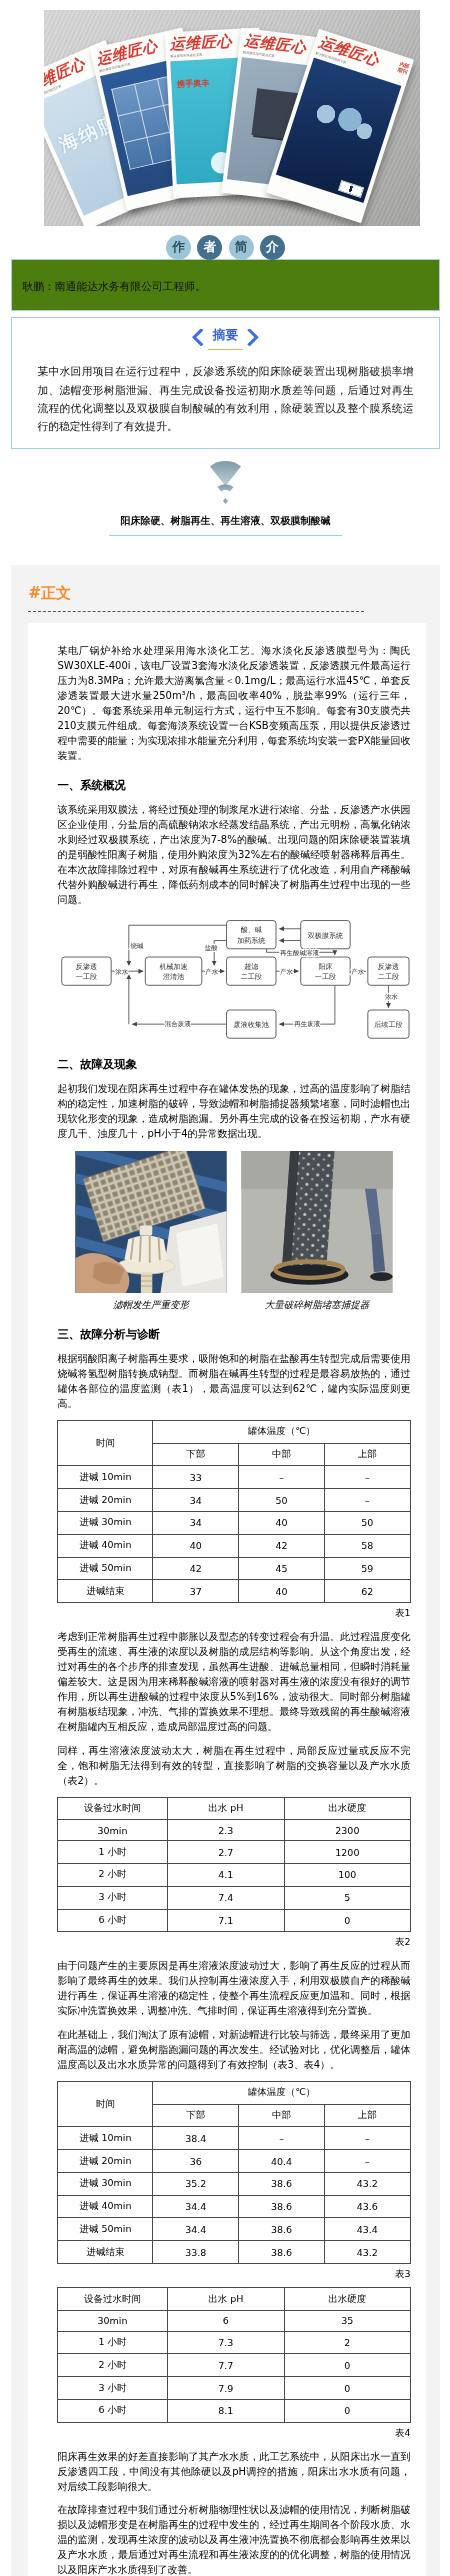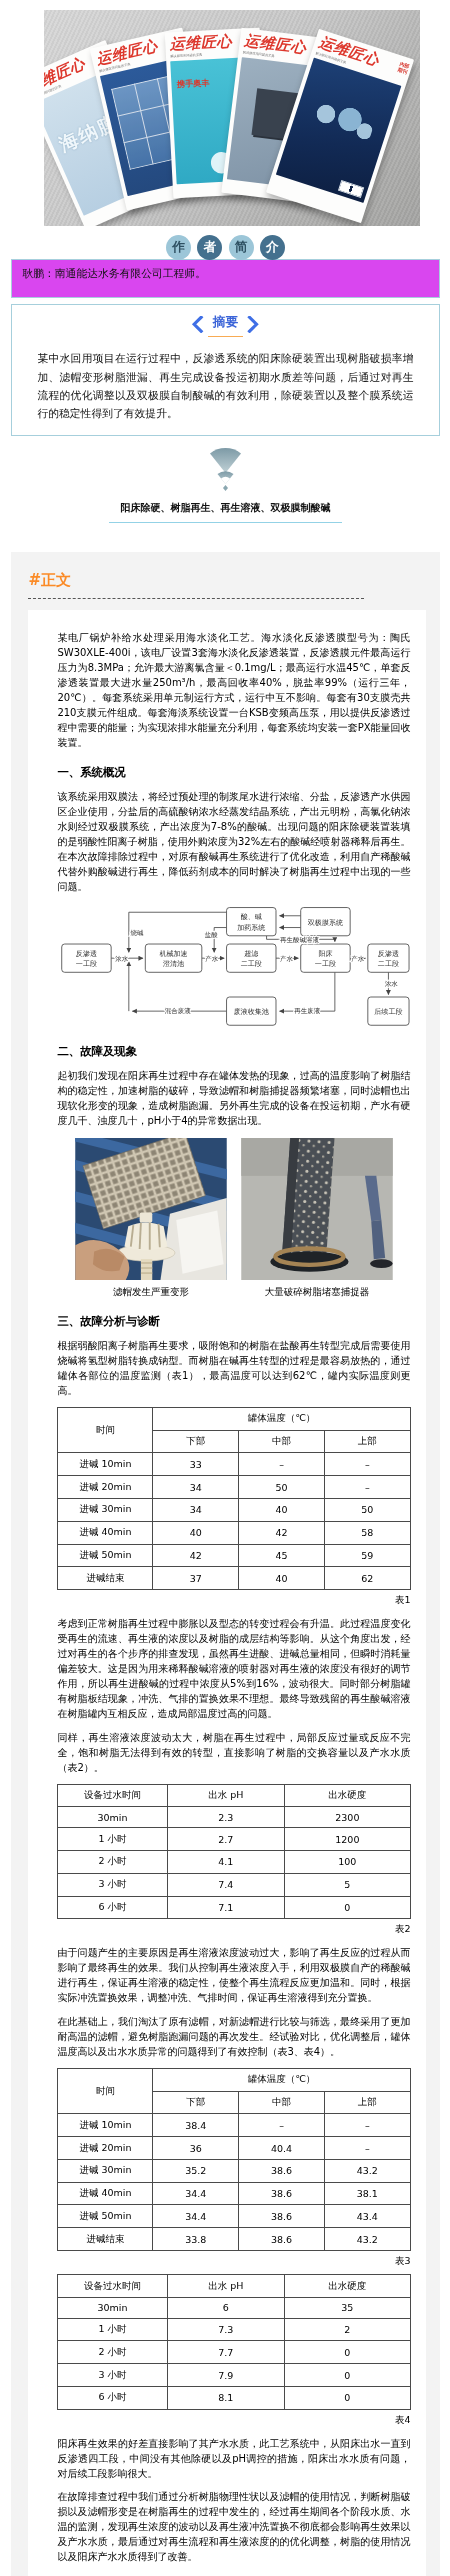--- a/index.html
+++ b/index.html
@@ -50,21 +50,21 @@
   .c5::after{content:"";position:absolute;right:5px;bottom:5px;width:21.5px;height:9.5px;
      background:linear-gradient(90deg,#fff 0 9.5px,transparent 9.5px 12px,#fff 12px 21.5px);
      box-shadow:inset 0 0 0 1.3px #fff;outline:0.6px solid #dfe7ee;}
   
   .badges{display:flex;justify-content:center;gap:6.3px;margin-top:9.5px;position:relative;z-index:2;margin-bottom:-1.3px;}
   .badge{width:25px;height:25px;border-radius:50%;display:flex;align-items:center;justify-content:center;
          font-size:12.7px;font-weight:bold;}
   .badge.light{background:#9cc6d8;color:#2e5062;}
   .badge.dark{background:#44708e;color:#ffffff;}
   
-  .author-card{margin:0 11.4px;border:0.6px solid #a6cfdc;padding:7px 10px 16px;font-size:10.8px;color:#111;background:#d946ef;}
+  .author-card{margin:0 11.4px;border:0.6px solid #a6cfdc;padding:20px 10px 16px;font-size:10.8px;color:#111;background:#4d7c0f;}
   .abstract-card{margin:6.3px 11.4px 0;border:0.6px solid #a6cfdc;padding:7.6px 25px 6.3px;background:#fff;}
   .abstract-head{display:flex;align-items:flex-start;justify-content:center;gap:4px;height:30px;}
   .abstract-label{font-size:12.7px;color:#3b64d8;border-bottom:1.9px solid #f8ab54;padding:1.3px 5px 5px;font-weight:bold;}
   .chev{margin-top:3.8px;}
   .abstract-text{margin:7.6px 0 5px;font-size:10.8px;line-height:18.4px;text-align:justify;color:#111;}
   
   .fan-wrap{text-align:center;margin-top:7.6px;height:48px;}
   .keywords{text-align:center;font-size:10px;font-weight:bold;color:#111;margin-top:8.9px;}
   .kw-underline{width:233px;height:1.3px;background:#93d2e6;margin:7.6px auto 0;}
   
@@ -75,21 +75,21 @@
   .card p{font-size:10px;line-height:15px;margin:8.9px 0;text-align:justify;color:#000;}
   .card h3{font-size:11.4px;font-weight:bold;margin:15px 0 2.5px;color:#000;}
   
   .diagram{margin:10px 0 3.8px;}
   .diagram svg{display:block;width:100%;height:auto;}
   .dbox{fill:#ffffff;stroke:#444;stroke-width:1.4;}
   .dline{stroke:#444;stroke-width:1.4;fill:none;}
   .dtext{font-size:12px;fill:#333;text-anchor:middle;}
   .dlbl{font-size:11px;fill:#333;text-anchor:middle;paint-order:stroke;stroke:#ffffff;stroke-width:4px;}
   
-  .photos{display:flex;justify-content:center;gap:14px;margin-top:10px;}
+  .photos{display:flex;justify-content:center;gap:14px;margin-top:10px;font-style:italic;}
   .photo-fig{width:152px;}
   .photo{width:152px;height:142px;overflow:hidden;}
   .photo svg{display:block;width:100%;height:100%;}
   .photo-caption{text-align:center;font-size:9.5px;margin-top:6.3px;color:#000;}
   
   table{border-collapse:collapse;width:100%;margin-top:6.3px;background:#fff;}
   td,th{border:0.6px solid #4a4a4a;text-align:center;font-size:9.5px;font-weight:normal;padding:4.4px 2.5px;color:#000;}
   .tbl-caption{text-align:right;font-size:9.5px;margin-top:3.8px;color:#000;}
   .w-time{width:27%;}
   .w-t2c1{width:31%;}
@@ -439,21 +439,21 @@
       <tr>
             <td>进碱 30min</td>
             <td>35.2</td>
             <td>38.6</td>
             <td>43.2</td>
           </tr>
       <tr>
             <td>进碱 40min</td>
             <td>34.4</td>
             <td>38.6</td>
-            <td>38.1</td>
+            <td>43.6</td>
           </tr>
       <tr>
             <td>进碱 50min</td>
             <td>34.4</td>
             <td>38.6</td>
             <td>43.4</td>
           </tr>
       <tr>
             <td>进碱结束</td>
             <td>33.8</td>

